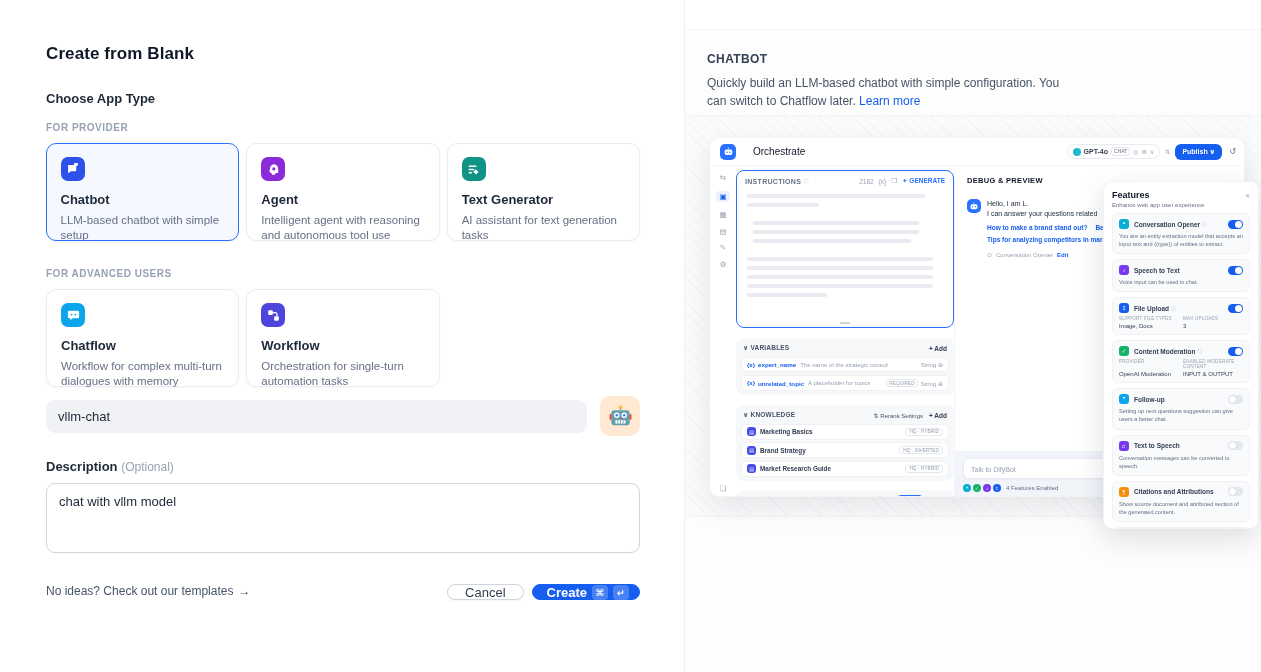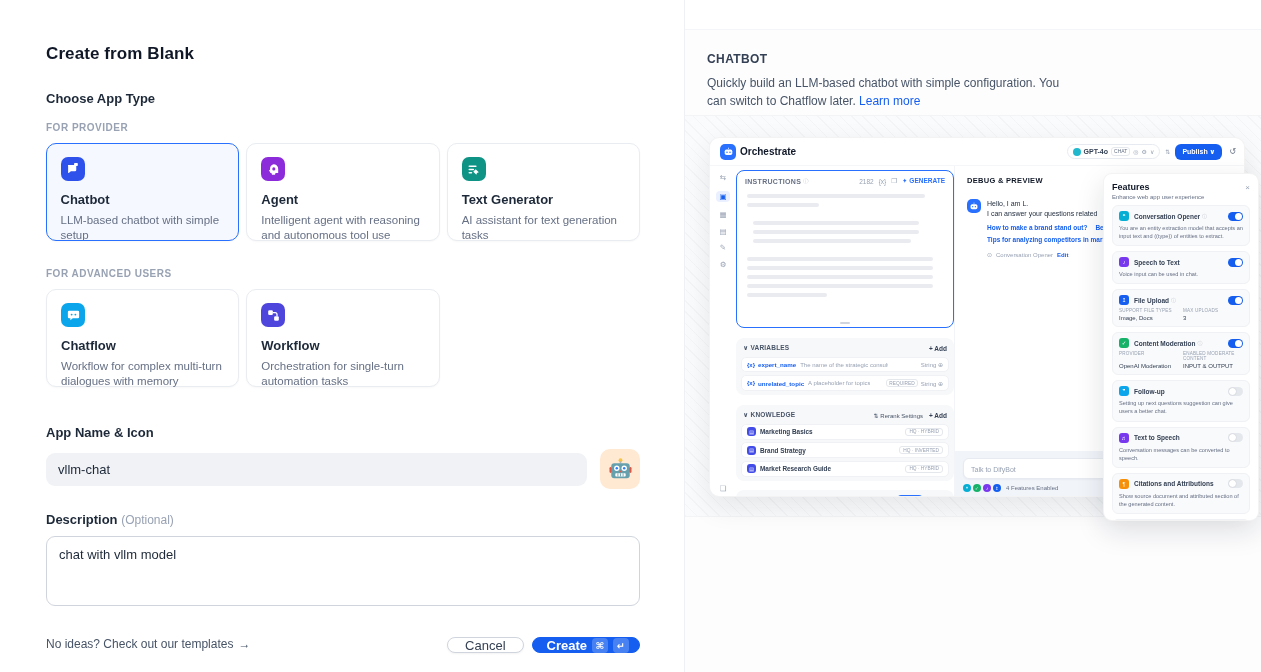--- a/index.html
+++ b/index.html
@@ -42,21 +42,21 @@
   .info-desc{margin-top:8px;width:372px;font-size:12px;line-height:1.5;color:#475467}
   .learn-more{color:#155eef;font-weight:500;cursor:pointer}
   .band{position:absolute;left:0;right:0;top:115px;height:402px;background:#fafbfc;border-top:1px solid #f2f4f6;border-bottom:1px solid #f2f4f6;
         background-image:repeating-linear-gradient(45deg,rgba(16,24,40,.028) 0,rgba(16,24,40,.028) 1px,transparent 1px,transparent 8px)}
 
   
   .appcard{position:absolute;left:24px;top:21px;width:536px;height:360px;background:#fff;border:1px solid rgba(16,24,40,.05);border-radius:10px;
            box-shadow:0 10px 28px rgba(16,24,40,.09);overflow:hidden}
   .ac-top{height:28px;display:flex;align-items:center;padding:0 8px;border-bottom:1px solid #f5f6f8}
   .bot-badge{width:16px;height:16px;border-radius:5px;background:#2970ff;display:flex;align-items:center;justify-content:center;margin-left:2px}
-  .ac-title{margin-left:4px;font-size:10px;font-weight:700;color:#101828}
+  .ac-title{margin-left:17px;font-size:10px;font-weight:400;color:#101828}
   .ac-right{margin-left:auto;display:flex;align-items:center;gap:5px}
   .model-chip{display:flex;align-items:center;gap:3px;border:1px solid #e7eaf0;border-radius:9px;padding:2px 5px;background:#fff}
   .model-dot{width:8px;height:8px;border-radius:50%;background:#21b8cd;display:inline-block}
   .model-name{font-size:7px;font-weight:700;color:#344054}
   .mini-tag{font-size:5px;color:#667085;border:1px solid #e4e7ec;border-radius:3px;padding:0 2px;line-height:7px}
   .chip-ic{font-size:6px;color:#98a2b3}
   .pub-btn{background:#155eef;color:#fff;font-size:7px;font-weight:700;border-radius:6px;padding:4px 7px}
   .hist-ic{font-size:8px;color:#667085;margin-left:2px}
   .ac-body{display:flex;height:332px}
   .rail{width:26px;display:flex;flex-direction:column;align-items:center;padding:8px 0 6px;gap:9px}
@@ -107,21 +107,21 @@
   .sug a{font-size:6.5px;font-weight:700;color:#155eef;text-decoration:none}
   .opener-note{margin-top:8px;font-size:6px;color:#98a2b3;display:flex;gap:4px;align-items:center}
   .opener-edit{color:#155eef;font-weight:600}
   .dbg-bottom{position:absolute;left:0;right:0;bottom:0;background:#f1f4f9;padding:7px 8px 6px}
   .talk-input{background:#fff;border:1px solid #e7eaf0;border-radius:6px;height:21px;line-height:21px;padding:0 7px;font-size:7px;color:#98a2b3;box-shadow:0 1px 2px rgba(16,24,40,.04);width:230px}
   .feat-count{display:flex;align-items:center;gap:2px;margin-top:5px}
   .fc-ic{width:8px;height:8px;border-radius:50%;color:#fff;font-size:4.5px;display:flex;align-items:center;justify-content:center}
   .fc-txt{font-size:6px;color:#667085;margin-left:3px}
 
   
-  .features{position:absolute;right:2px;top:57px;width:156px;height:348px;background:#fff;border:1px solid rgba(16,24,40,.05);border-radius:9px;
+  .features{position:absolute;right:2px;top:65px;width:156px;height:348px;background:#fff;border:1px solid rgba(16,24,40,.05);border-radius:9px;
             box-shadow:0 10px 28px rgba(16,24,40,.13);overflow:hidden;padding:8px 8px}
   .ft-head{display:flex;align-items:center}
   .ft-title{font-size:9px;font-weight:700;color:#101828}
   .ft-close{margin-left:auto;font-size:8px;color:#98a2b3;cursor:default}
   .ft-sub{margin-top:2px;font-size:6px;color:#667085}
   .ft-item{margin-top:5px;background:#f9fafb;border:1px solid #f0f1f4;border-radius:6px;padding:5px 6px}
   .fi-head{display:flex;align-items:center}
   .fi-ic{width:10px;height:10px;border-radius:3px;color:#fff;font-size:5.5px;display:flex;align-items:center;justify-content:center;flex:0 0 auto}
   .fi-name{margin-left:5px;font-size:6.5px;font-weight:700;color:#344054;white-space:nowrap}
   .fi-info{font-size:5px;color:#c2c9d2;margin-left:2px}
@@ -197,21 +197,20 @@
             <rect x="13" y="13" width="7.5" height="7.5" rx="2" fill="#fff"></rect>
             <path d="M11 7.2h3.6a3 3 0 0 1 3 3V13" stroke="#fff" stroke-width="2" fill="none"></path>
           </svg>
       </div>
       <div class="card-title">Workflow</div>
       <div class="card-desc">Orchestration for single-turn automation tasks</div>
     </div>
     <div></div>
   </div>
 
-  <div class="field-label">App Name &amp; Icon</div>
   <div class="name-row">
     <input class="name-input" type="text" value="vllm-chat" style="">
     <div class="app-icon">
       <svg viewBox="0 0 24 24" width="27" height="27">
         <circle cx="12" cy="3.8" r="1.7" fill="#f6c344"></circle>
         <rect x="11.3" y="4.8" width="1.4" height="1.8" fill="#aeb6bd"></rect>
         <rect x="3.8" y="6.4" width="16.4" height="13.4" rx="2.6" fill="#66a0ad"></rect>
         <rect x="2.2" y="9.8" width="2" height="5.2" rx="1" fill="#dd5744"></rect>
         <rect x="19.8" y="9.8" width="2" height="5.2" rx="1" fill="#dd5744"></rect>
         <circle cx="8.7" cy="10.9" r="2.4" fill="#fff"></circle>

